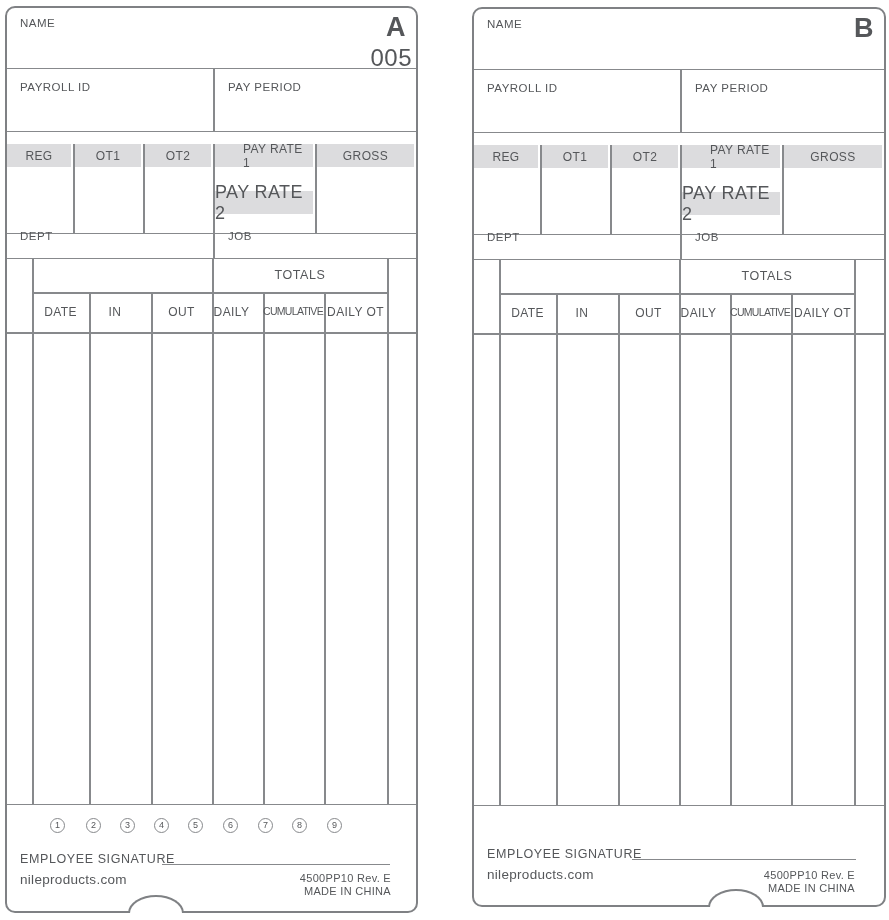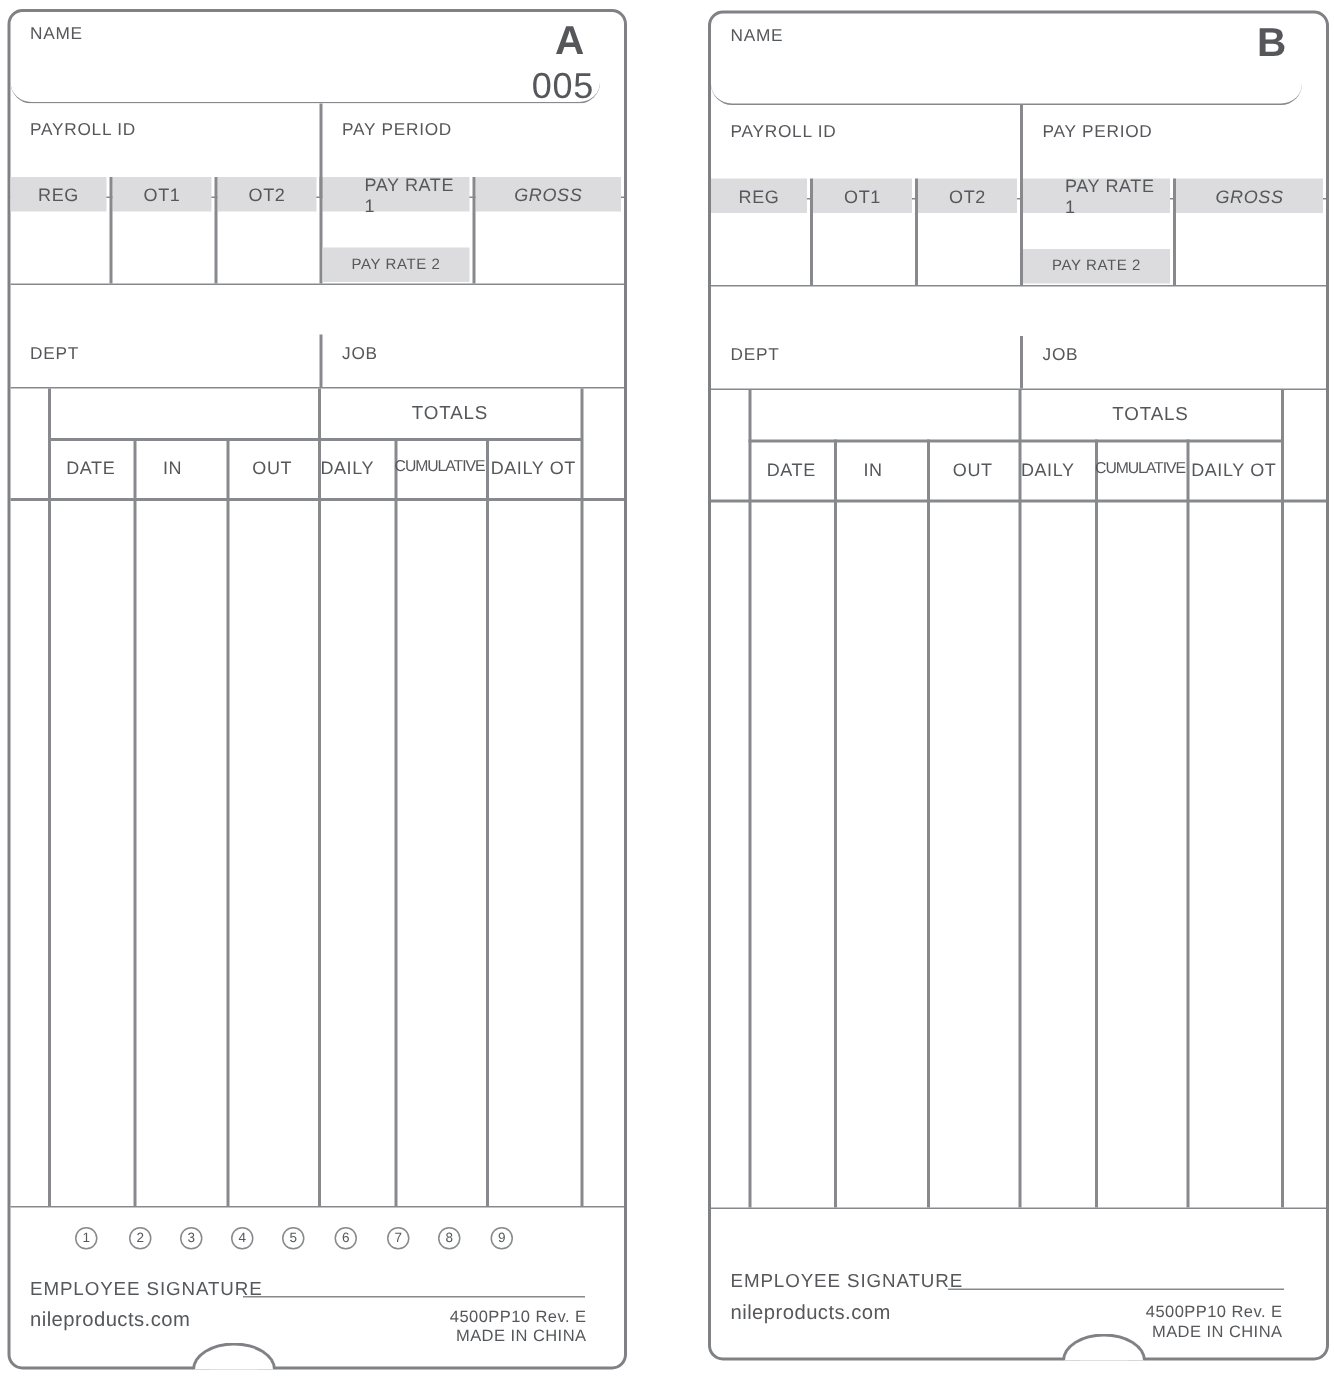--- a/index.html
+++ b/index.html
@@ -14,23 +14,23 @@
   .card {
     position: absolute;
     background: #fff;
     border: 2px solid var(--line, #7f8184);
     border-radius: 10px;
   }
   .card-a { left: 5px;   top: 6px; width: 413px; height: 907px; }
   .card-b { left: 472px; top: 7px; width: 414px; height: 900px; }
 
   
-  .row-name    { position: absolute; top: 0;     left: 0; right: 16px; height: 61px;  border-bottom: 1.5px solid var(--grid, #87898c); border-radius: 14px; }
+  .row-name    { position: absolute; top: 0;     left: 0; right: 0; height: 61px;  border-bottom: 1.5px solid var(--grid, #87898c); }
   .row-payroll { position: absolute; top: 61px;  left: 0; right: 0; height: 63px;  border-bottom: 1.5px solid var(--grid, #87898c); }
-  .rates       { position: absolute; top: 110px; left: 0; right: 0; height: 72px;  border-bottom: 1.5px solid var(--grid, #87898c); }
+  .rates       { position: absolute; top: 136px; left: 0; right: 0; height: 90px;  border-bottom: 1.5px solid var(--grid, #87898c); }
   .row-dept    { position: absolute; top: 215px; left: 0; right: 0; height: 36px;  border-bottom: 1.5px solid var(--grid, #87898c); }
   .punch-table { position: absolute; top: 251px; left: 0; right: 0; height: 546px; border-bottom: 1.5px solid var(--grid, #87898c); }
 
   .vline { position: absolute; top: 0; bottom: 0; width: 1.5px; background: var(--grid, #87898c); }
 
   .lbl { position: absolute; font-size: 11.5px; letter-spacing: 0.5px; white-space: nowrap; }
   .lbl-name    { left: 13px;  top: 9px;  }
   .lbl-payroll { left: 13px;  top: 12px; }
   .lbl-period  { left: 221px; top: 12px; }
   .lbl-dept    { left: 13px;  top: 7px;  }
@@ -42,27 +42,27 @@
   
   .band-cell {
     position: absolute; top: 0; height: 23px; background: var(--band, #dcdcde);
     display: flex; align-items: center; justify-content: center;
     font-size: 12px; letter-spacing: 0.4px;
   }
   .bc-reg   { left: 0;     width: 64px; }
   .bc-ot1   { left: 68px;  width: 66px; }
   .bc-ot2   { left: 138px; width: 66px; }
   .bc-pr1   { left: 208px; width: 98px; padding-left: 28px; }
-  .bc-gross { left: 310px; right: 2px; font-style: italic;  }
+  .bc-gross { left: 310px; right: 2px;  }
   .rv1 { left: 66px; }  .rv2 { left: 136px; } .rv3 { left: 206px; } .rv4 { left: 308px; }
   .payrate2 {
     position: absolute; left: 208px; top: 47px; width: 98px; height: 23px;
     background: var(--band, #dcdcde);
     display: flex; align-items: center; justify-content: center;
-    font-size: 10px; letter-spacing: 0.4px;
+    font-size: 18px; letter-spacing: 0.4px;
   }
 
   .dv { left: 206px; }
 
   
   .tvf1 { left: 25px; } .tvf2 { left: 205px; } .tvf3 { left: 380px; }
   .tvp  { top: 33px; }
   .tvp1 { left: 82px; } .tvp2 { left: 144px; } .tvp3 { left: 256px; } .tvp4 { left: 317px; }
   .hline-totals { position: absolute; top: 33px; left: 25px; width: 356px; height: 1.5px; background: var(--grid, #87898c); }
   .hline-header { position: absolute; top: 73px; left: 0; right: 0; height: 1.5px; background: var(--grid, #87898c); }

